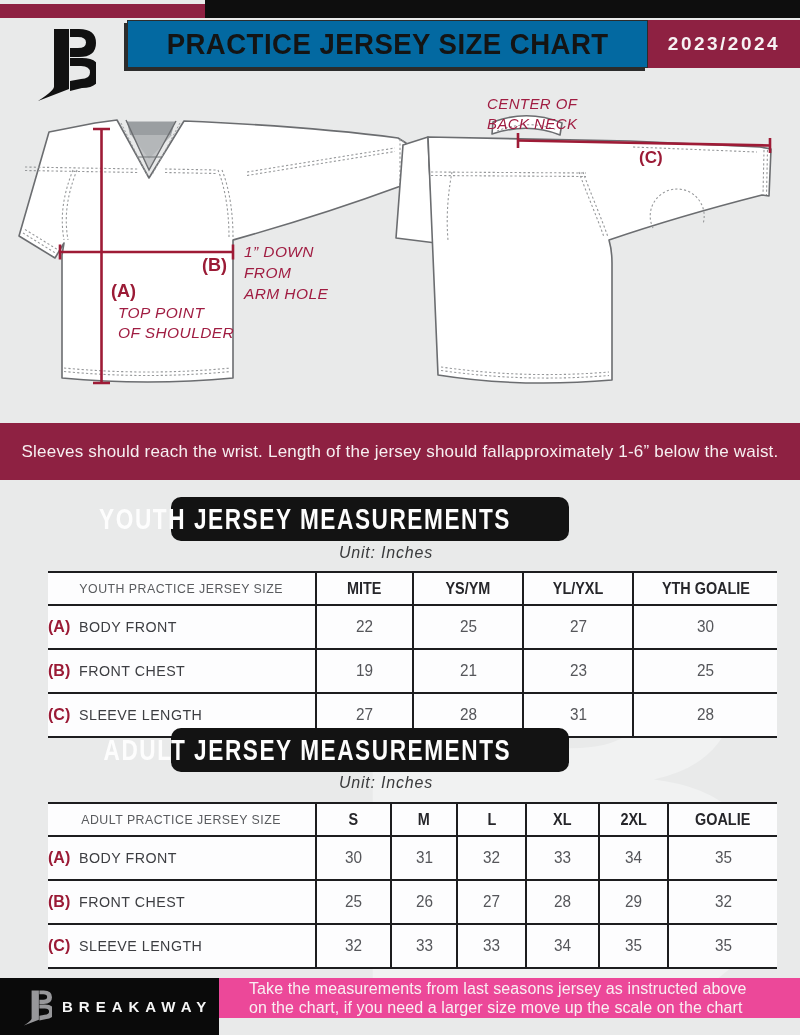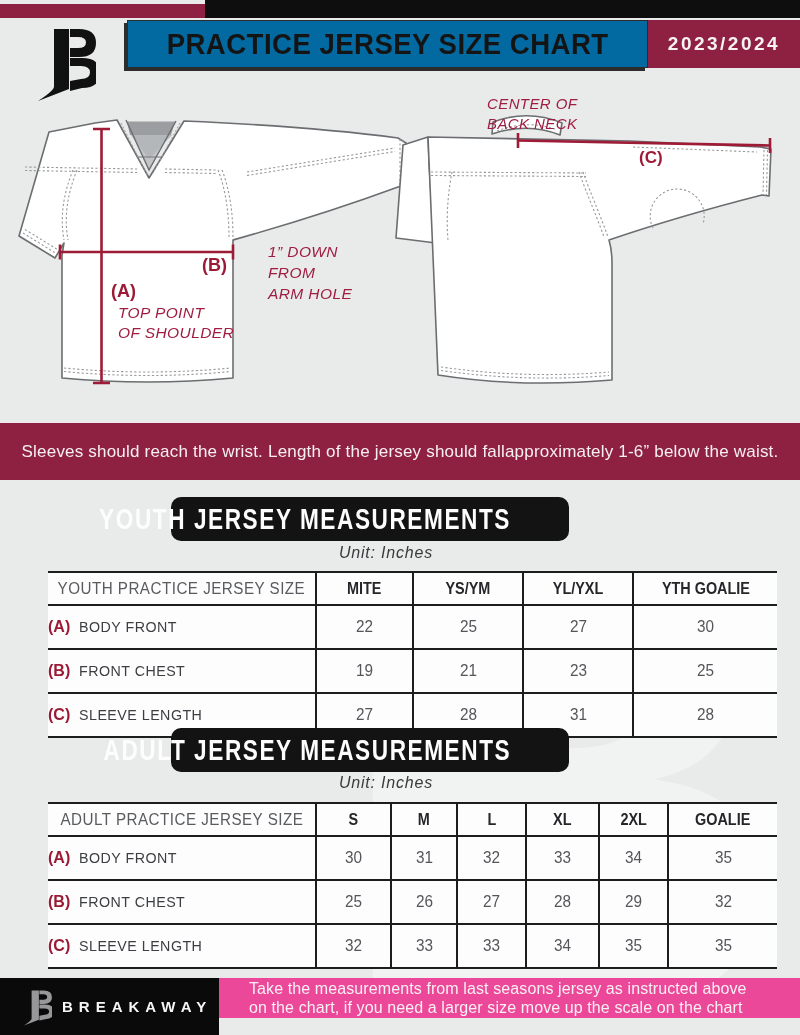--- a/index.html
+++ b/index.html
@@ -39,21 +39,21 @@
   .unit{position:absolute;left:187px;width:398px;text-align:center;font-style:italic;font-size:16px;
         color:#3a3b3d;letter-spacing:.8px;}
 
   
   .size-table{position:absolute;left:48px;border-collapse:collapse;table-layout:fixed;}
   .size-table td{background:#fdfdfe;border-top:2px solid #1d1d1f;border-bottom:2px solid #1d1d1f;
                  vertical-align:middle;padding:0;}
   .size-table td+td{border-left:2px solid #1d1d1f;}
   .size-table tr.hdr td{height:33px;}
   .size-table tr.data td{height:44px;}
-  .cell-sizehdr{text-align:center;font-size:16px;color:#595b5e;letter-spacing:.5px;}
+  .cell-sizehdr{text-align:center;font-size:13px;color:#595b5e;letter-spacing:.5px;}
   .cell-sizehdr span{display:inline-block;transform:scaleX(.95);white-space:nowrap;}
   .cell-col{text-align:center;}
   .cell-col span{display:inline-block;transform:scaleX(.9);font-size:16px;font-weight:700;color:#26262a;white-space:nowrap;}
   .cell-label{padding-left:24px;}
   .cell-label .key{display:inline-block;font-size:16px;font-weight:700;color:#9b1b36;margin-right:9px;}
   .cell-label .lbl{display:inline-block;transform:scaleX(.95);transform-origin:left center;
                    font-size:15px;color:#3d3e42;letter-spacing:.5px;white-space:nowrap;}
   .cell-num{text-align:center;}
   .cell-num span{display:inline-block;transform:scaleX(.9);font-size:17px;color:#55565a;}
 
@@ -147,21 +147,21 @@
         </g>
       </svg>
 
       
       <div class="anno-key" style="left:111px;top:196px;" data-name="front-label-a">(A)</div>
       <div class="anno" style="left:118px;top:218px;" data-name="front-note-a">
         <div data-name="front-note-a-line1">TOP POINT</div>
         <div data-name="front-note-a-line2">OF SHOULDER</div>
       </div>
       <div class="anno-key" style="left:202px;top:170px;" data-name="front-label-b">(B)</div>
-      <div class="anno" style="left:244px;top:156px;line-height:21px;margin-left:24px;" data-name="front-note-b">
+      <div class="anno" style="left:244px;top:156px;line-height:21px;" data-name="front-note-b">
         <div data-name="front-note-b-line1">1” DOWN</div>
         <div data-name="front-note-b-line2">FROM</div>
         <div data-name="front-note-b-line3">ARM HOLE</div>
       </div>
       <div class="anno" style="left:487px;top:9px;font-size:15px;line-height:19.5px;" data-name="back-note-c">
         <div data-name="back-note-c-line1">CENTER OF</div>
         <div data-name="back-note-c-line2">BACK NECK</div>
       </div>
       <div class="anno-key" style="left:639px;top:63px;font-size:17px;" data-name="back-label-c">(C)</div>
     </div>

